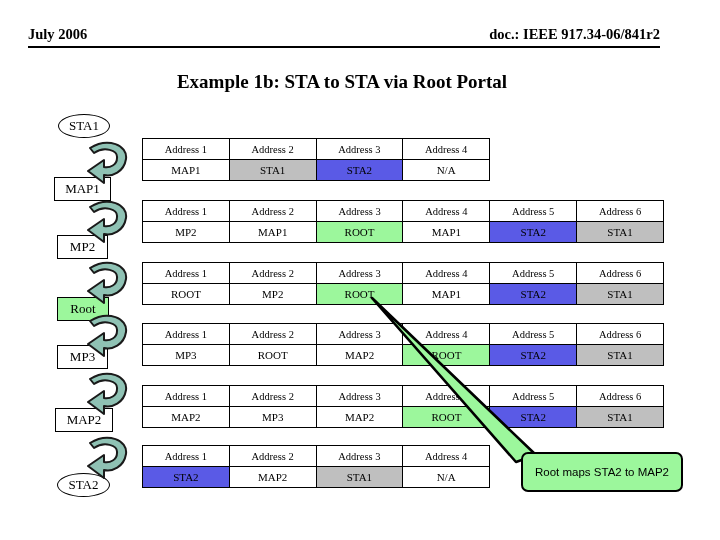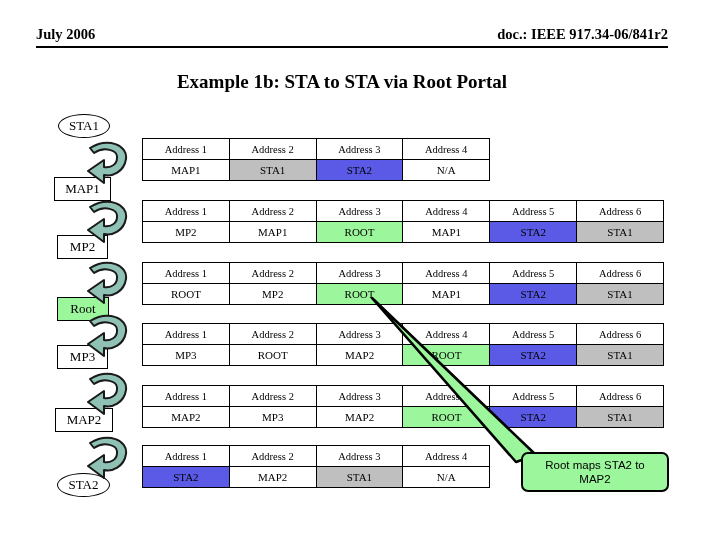--- a/index.html
+++ b/index.html
@@ -12,21 +12,21 @@
     width: 720px;
     height: 540px;
     background: #ffffff;
     font-family: "Liberation Serif", "DejaVu Serif", serif;
     overflow: hidden;
   }
 
   
   #header {
     position: absolute;
-    left: 36px;
+    left: 28px;
     top: 26px;
     width: 632px;
     height: 24px;
   }
   #header .hdr-left {
     position: absolute;
     left: 0;
     top: 0;
     font-size: 14.5px;
     font-weight: bold;
@@ -112,21 +112,21 @@
   .c-blue  { background: #5a5ae6 !important; }
   .c-green { background: #9cf79c !important; }
   .c-gray  { background: #bfbfbf !important; }
   .c-white { background: #ffffff !important; }
 
   
   #callout {
     position: absolute;
     left: 521px;
     top: 452px;
-    width: 148px;
+    width: 162px;
     height: 40px;
     box-sizing: border-box;
     background: #9cf79c;
     border: 2.2px solid #000;
     border-radius: 7px;
     display: flex;
     align-items: center;
     justify-content: center;
     text-align: center;
     font-family: "Liberation Sans", "DejaVu Sans", sans-serif;

